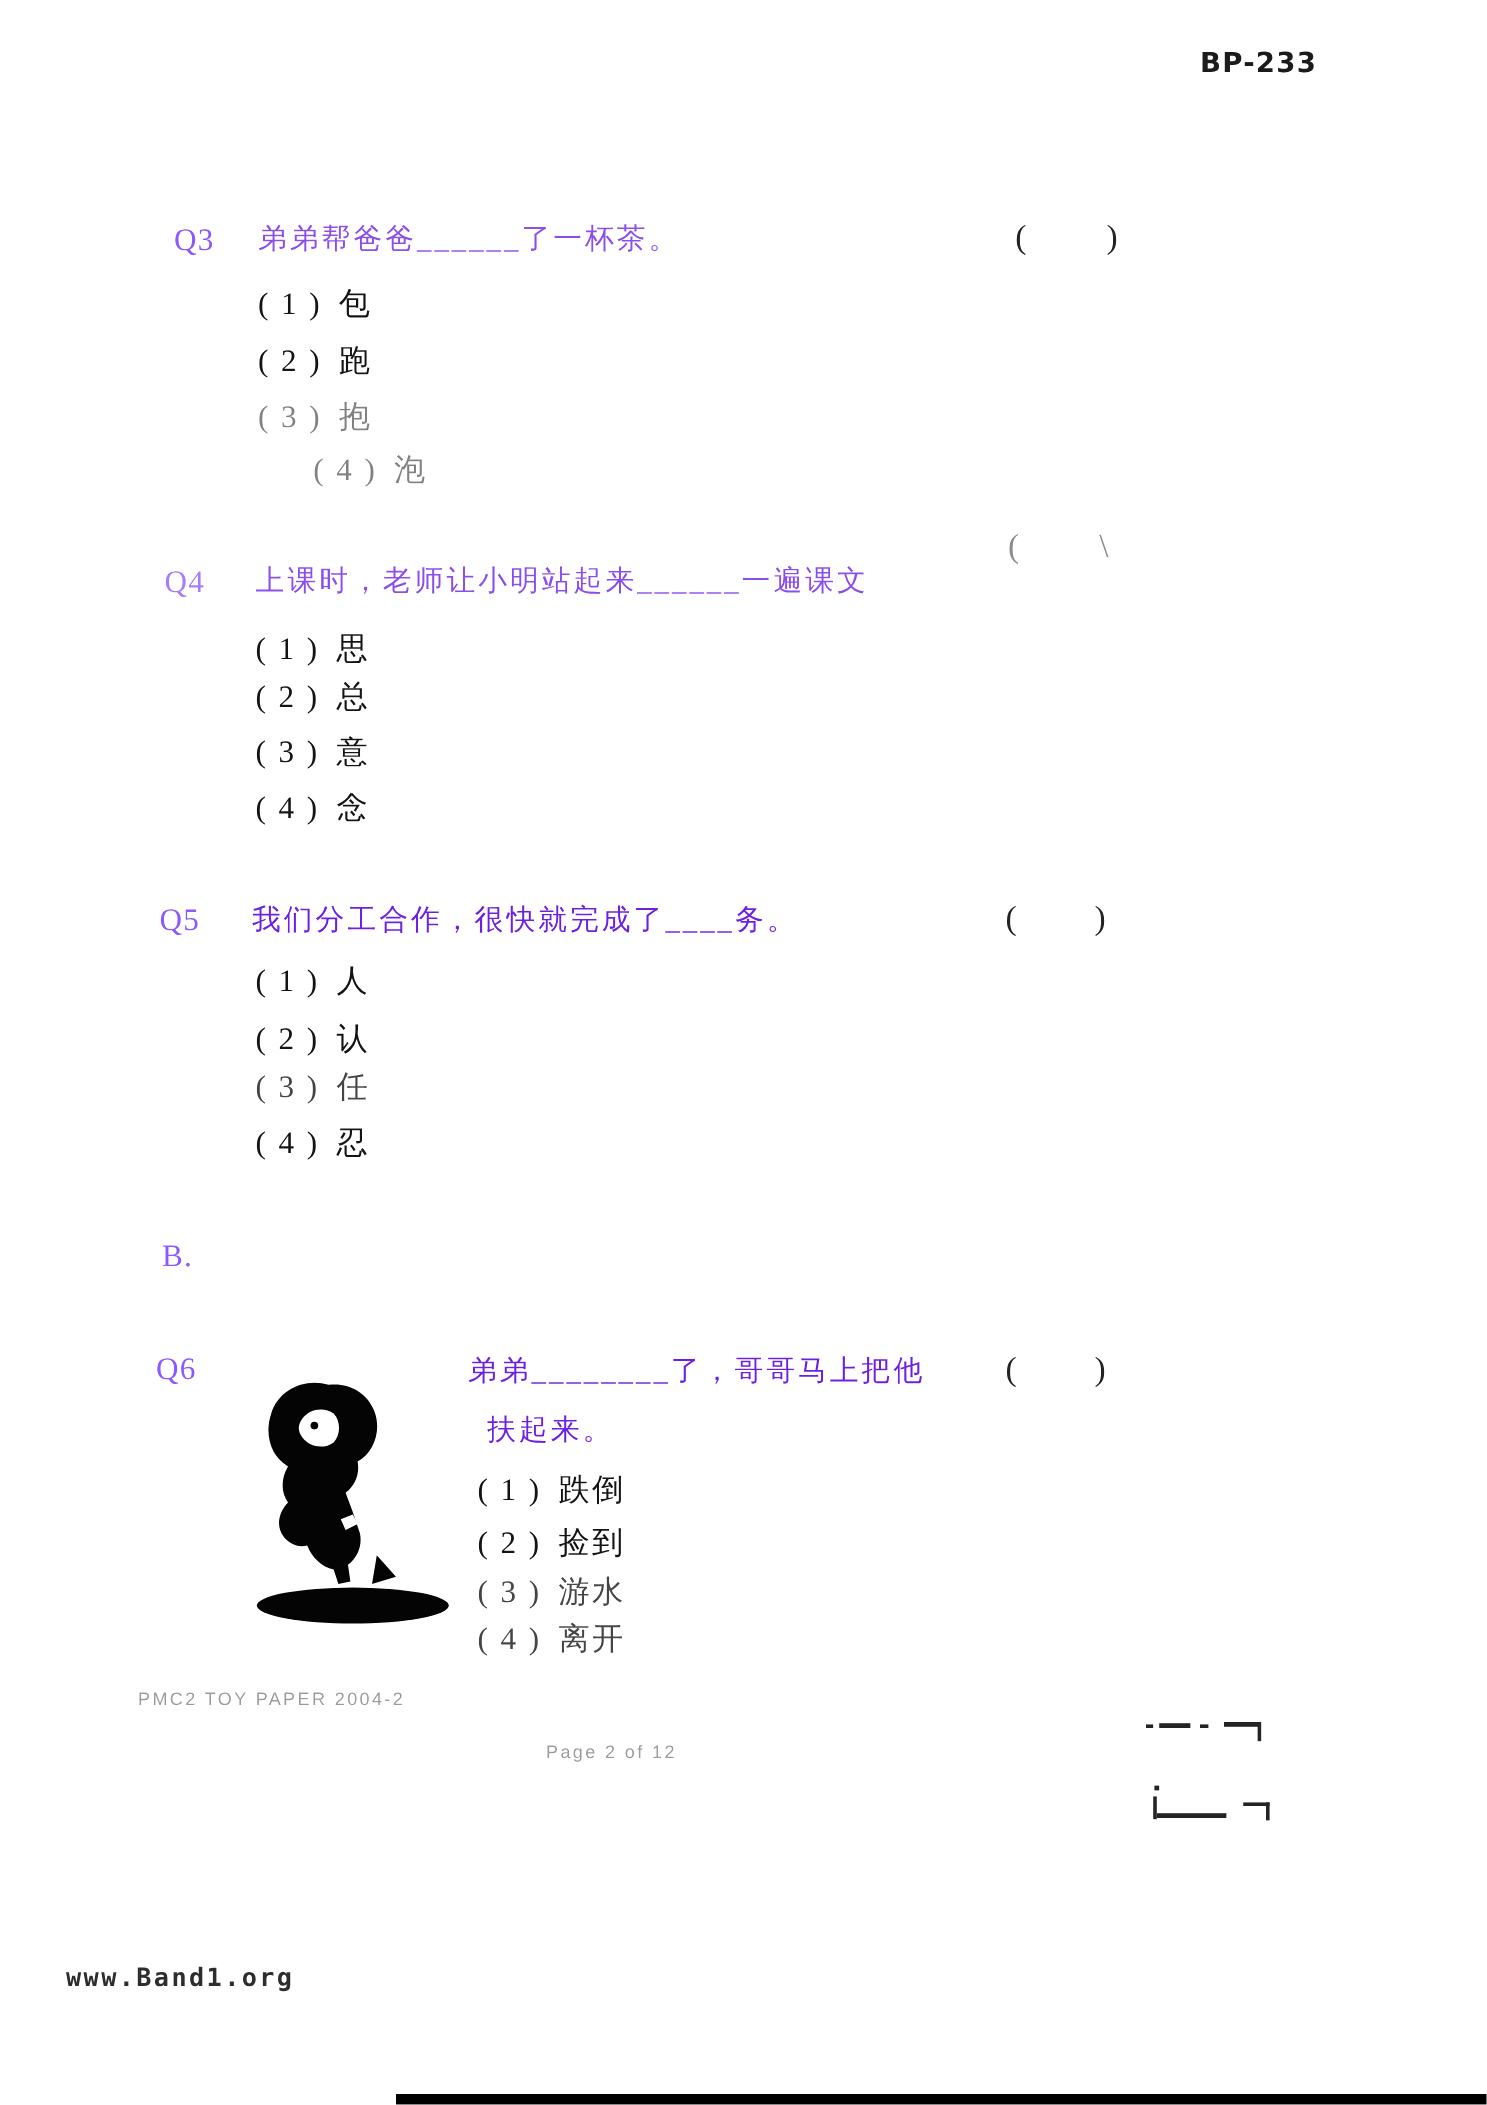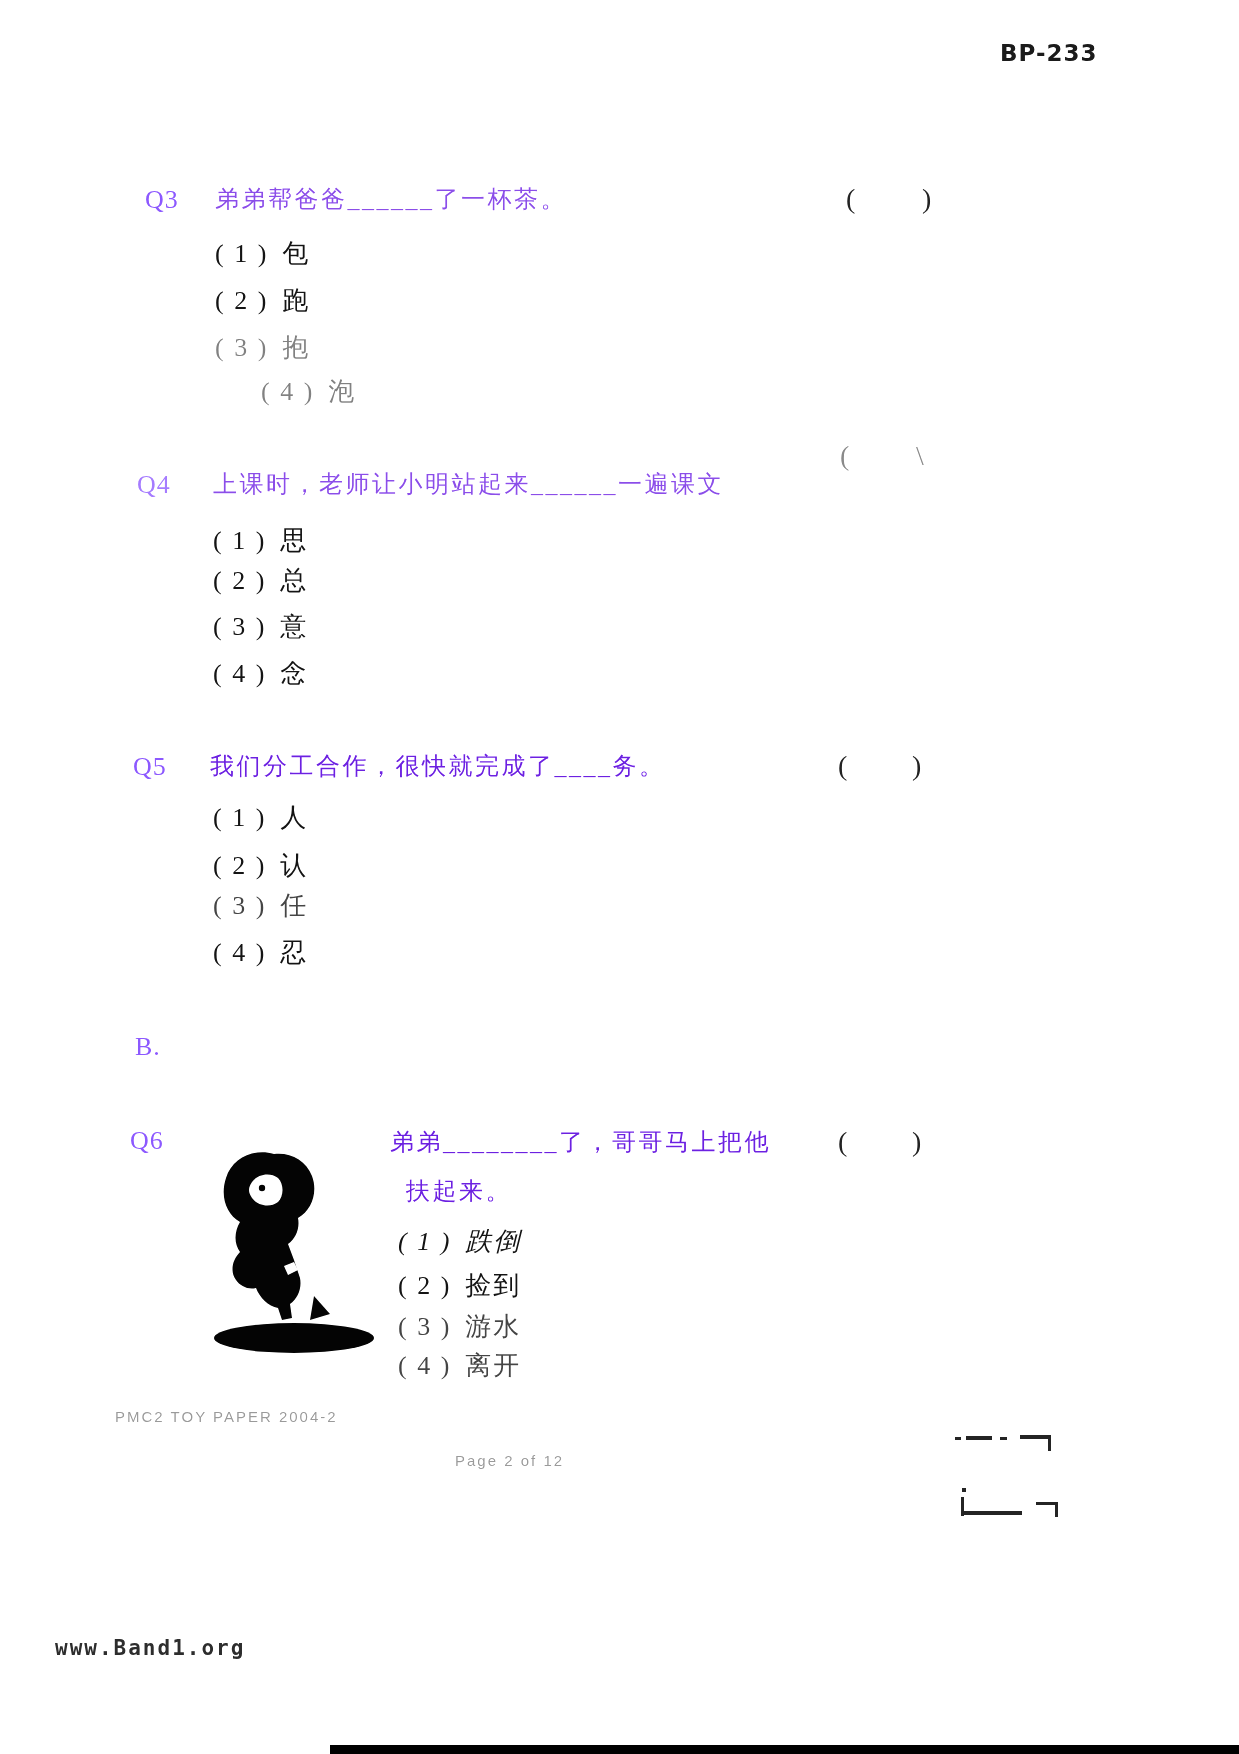--- a/index.html
+++ b/index.html
@@ -110,21 +110,21 @@
       <path d="M118,148 L134,166 L114,172 Z" fill="#0d0d0d"></path>
       <path d="M88,118 l10,-4 4,8 -10,5 Z" fill="#ffffff"></path>
     </svg>
   </div>
 
   <div class="abs zh" style="left:390px;top:1126px;">弟弟________了，哥哥马上把他</div>
   <div class="abs zh" style="left:390px;top:1175px;margin-left:16px;">扶起来。</div>
   <div class="abs bracket" style="left:838px;top:1126px;">(</div>
   <div class="abs bracket" style="left:912px;top:1126px;">)</div>
 
-  <div class="abs opt" style="left:398px;top:1224px;font-style:italic;">
+  <div class="abs opt" style="left:398px;top:1224px;">
     <span class="optno">( 1 )</span><span>跌倒</span>
   </div>
   <div class="abs opt" style="left:398px;top:1268px;">
     <span class="optno">( 2 )</span><span>捡到</span>
   </div>
   <div class="abs opt semi" style="left:398px;top:1309px;">
     <span class="optno">( 3 )</span><span>游水</span>
   </div>
   <div class="abs opt semi" style="left:398px;top:1348px;">
     <span class="optno">( 4 )</span><span>离开</span>

